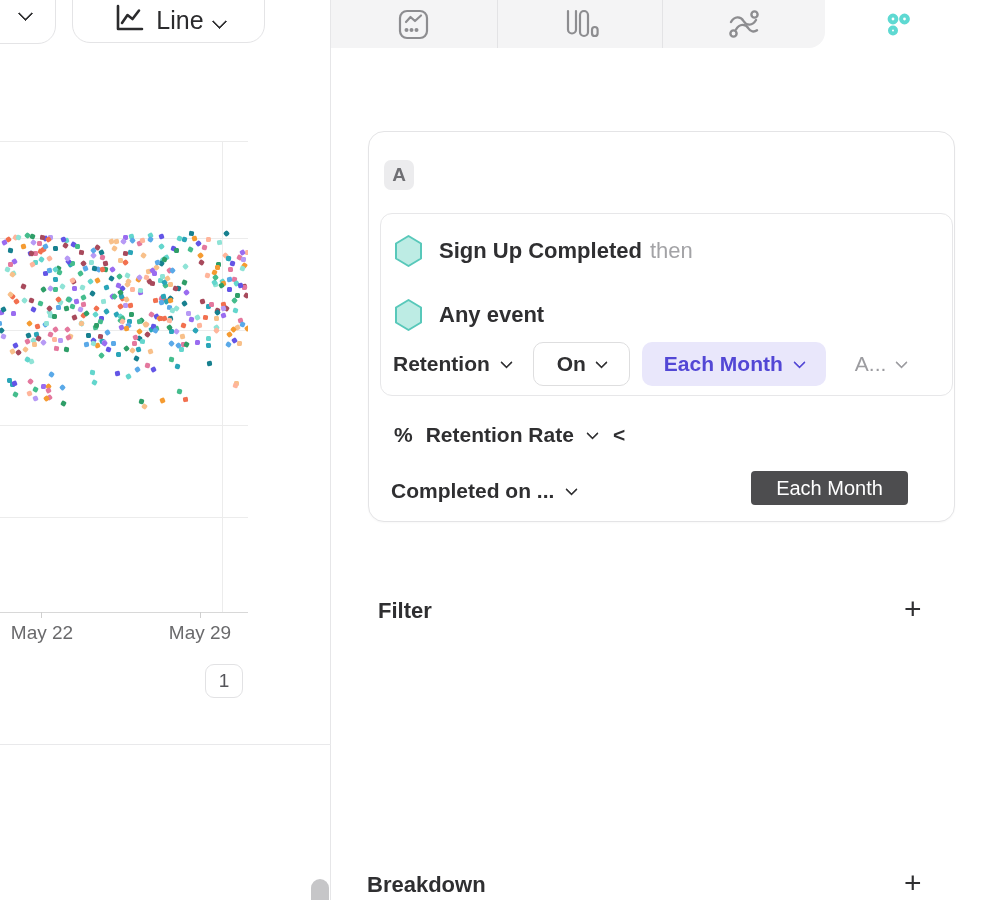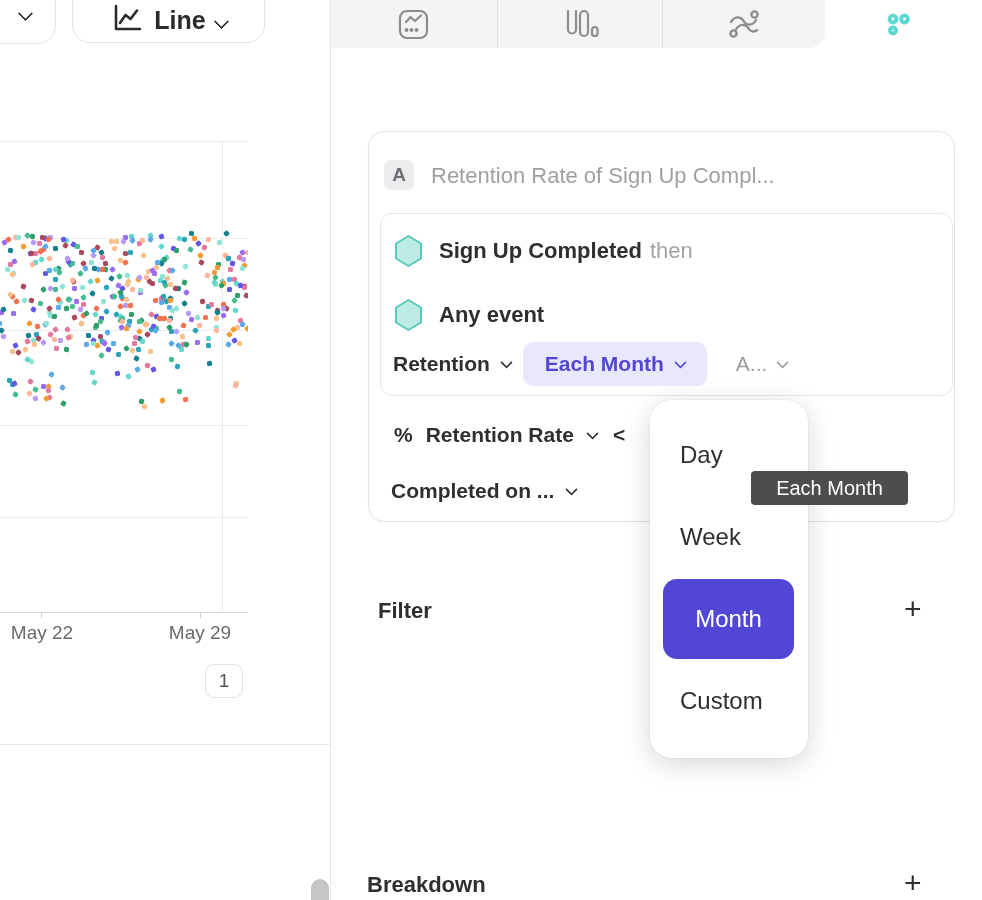--- a/index.html
+++ b/index.html
@@ -15,21 +15,21 @@
   
   #left-region{left:0;top:0;width:330px;height:900px;border-right:1px solid #e6e6e8;background:#fff;}
 
   .pill-btn{
     background:#fff;border:1px solid #e4e4e6;border-radius:18px;
     box-sizing:border-box;
   }
   #partial-btn{left:-62px;top:-24px;width:118px;height:68px;}
   #partial-btn .chev{position:absolute;right:24px;bottom:24px;}
   #line-btn{left:72px;top:-20px;width:193px;height:63px;display:flex;align-items:flex-end;justify-content:center;padding-bottom:8px;gap:10px;}
-  #line-btn .lbl{font-size:25px;font-weight:bold;color:#2b2b2d;line-height:28px;margin-top:32px;}
+  #line-btn .lbl{font-size:25px;font-weight:normal;color:#2b2b2d;line-height:28px;margin-top:32px;}
   .chev{
     display:inline-block;width:9px;height:9px;
     border-right:2.6px solid currentColor;border-bottom:2.6px solid currentColor;
     transform:rotate(45deg);border-radius:1px;
   }
   .chev.sm{width:7px;height:7px;border-width:2.3px;}
 
   
   #chart-area{left:0;top:0;width:330px;height:744px;}
   .gridline-h{position:absolute;height:1px;background:#ececec;}
@@ -615,21 +615,20 @@
       <svg width="27" height="24" viewBox="0 0 27 24" fill="none" stroke="#5ed9d2" stroke-width="4">
         <circle cx="7" cy="6" r="3.4"></circle>
         <circle cx="18.5" cy="6" r="3.4"></circle>
         <circle cx="7" cy="17.5" r="3"></circle>
       </svg>
     </span>
   </div>
 
   <div id="query-card" class="abs card">
     <div id="query-badge">A</div>
-    <div id="query-title">Retention Rate of Sign Up Compl...</div>
 
     <div id="event-card">
       <div class="event-row" style="top:20px;">
         <span>
           <svg width="31" height="34" viewBox="0 0 31 34">
             <polygon points="15.5,2 28,9.5 28,24.5 15.5,32 3,24.5 3,9.5" style="fill:var(--hex-fill,#bdece4);stroke:var(--hex-stroke,#58c8ba);" stroke-width="2" stroke-linejoin="round"></polygon>
           </svg>
         </span>
         <span class="event-name"><span>Sign Up Completed</span><span class="event-suffix">then</span></span>
       </div>
@@ -639,20 +638,24 @@
             <polygon points="15.5,2 28,9.5 28,24.5 15.5,32 3,24.5 3,9.5" style="fill:var(--hex-fill,#bdece4);stroke:var(--hex-stroke,#58c8ba);" stroke-width="2" stroke-linejoin="round"></polygon>
           </svg>
         </span>
         <span class="event-name">Any event</span>
       </div>
       <div id="controls-row">
         <span class="ctl-text">
           <span>Retention</span>
           <span class="chev sm" style="margin-bottom:4px;"></span>
         </span>
+        <span id="on-btn">
+          <span>On</span>
+          <span class="chev sm" style="margin-bottom:4px;"></span>
+        </span>
         <span id="each-month-btn">
           <span>Each Month</span>
           <span class="chev sm" style="margin-bottom:4px;"></span>
         </span>
         <span id="advanced-ctl">
           <span>A...</span>
           <span class="chev sm" style="margin-bottom:4px;"></span>
         </span>
       </div>
     </div>
@@ -670,21 +673,15 @@
     </div>
   </div>
 
   <div id="filter-title" class="abs section-title">Filter</div>
   <div id="filter-plus" class="abs plus-btn">+</div>
 
 
   <div id="breakdown-title" class="abs section-title">Breakdown</div>
   <div id="breakdown-plus" class="abs plus-btn">+</div>
 
-  <div id="interval-menu" class="abs">
-    <div class="menu-item" id="mi-day">Day</div>
-    <div class="menu-item" id="mi-week">Week</div>
-    <div class="menu-item" id="mi-month">Month</div>
-    <div class="menu-item" id="mi-custom">Custom</div>
-  </div>
 
   <div id="interval-tooltip" class="abs">Each Month</div>
 </div>
 
 </body></html>

